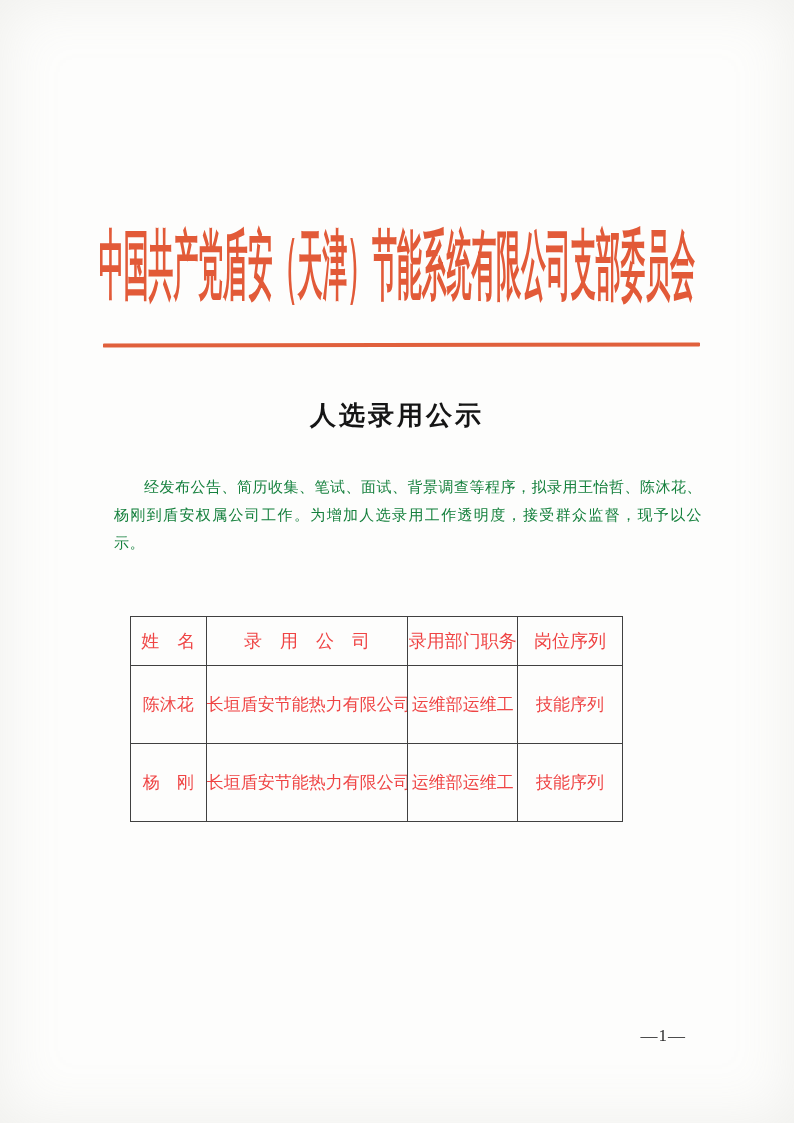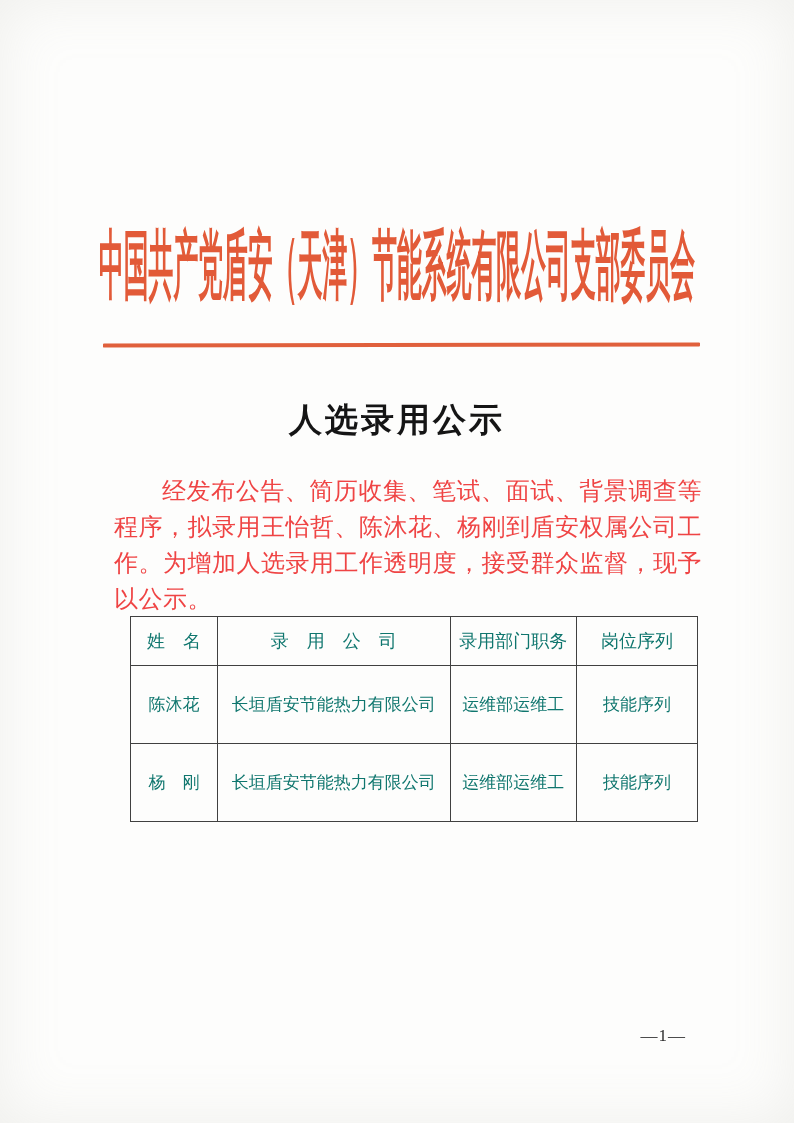--- a/index.html
+++ b/index.html
@@ -49,50 +49,50 @@
     border-radius: 1px;
     transform: rotate(-0.12deg);
   }
   
   .doc-title {
     position: absolute;
     top: 398px;
     left: 0;
     width: 794px;
     text-align: center;
-    font-size: 33px;
+    font-size: 26px;
     font-weight: bold;
     letter-spacing: 3px;
     color: #151515;
   }
   
   .body-par {
     position: absolute;
     left: 114px;
     width: 588px;
-    font-size: 24px;
-    line-height: 36px;
-    color: #ef4444;
+    font-size: 15px;
+    line-height: 28px;
+    color: #15803d;
     text-align: justify;
     text-indent: 2em;
     text-justify: inter-ideograph;
     letter-spacing: 0.5px;
   }
   .par-intro { top: 473px; }
   .par-feedback { top: 864px; }
   
   .notice-table {
     position: absolute;
     top: 616px;
     left: 130px;
-    width: 568px;
+    width: 493px;
     height: 206px;
     border-collapse: collapse;
     table-layout: fixed;
-    color: #0f766e;
+    color: #ef4444;
   }
   .notice-table td, .notice-table th {
     border: 1.6px solid #404040;
     text-align: center;
     vertical-align: middle;
     font-weight: normal;
     font-size: 17px;
     padding: 0;
     overflow: hidden;
     white-space: nowrap;

